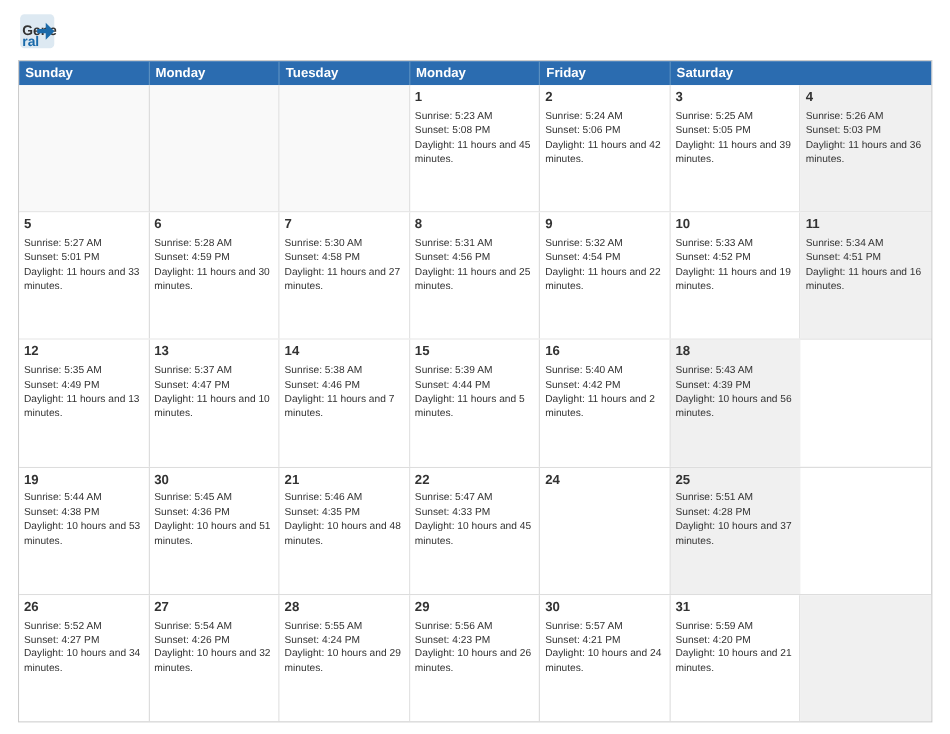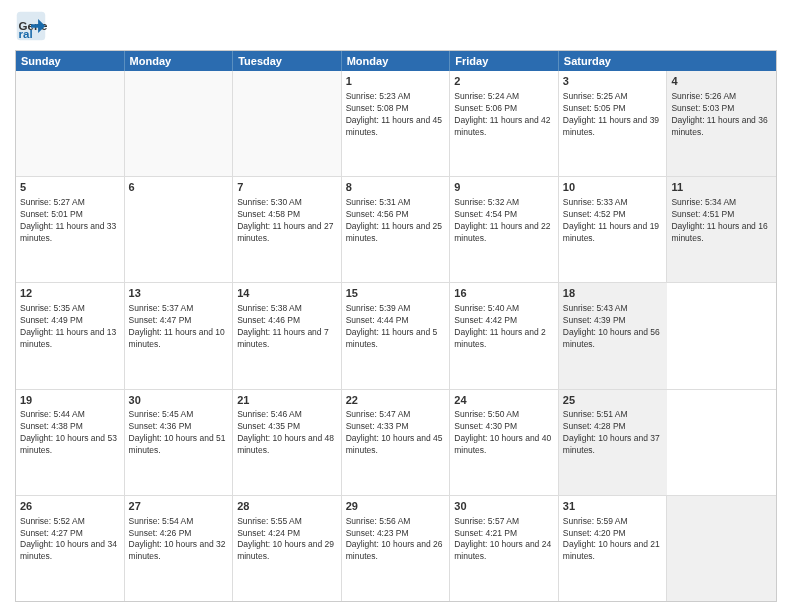--- a/index.html
+++ b/index.html
@@ -158,20 +158,21 @@
             <div class="cell-text">Sunrise: 5:26 AM<br>Sunset: 5:03 PM<br>Daylight: 11 hours and 36 minutes.</div>
           </div>
         </div>
         <div class="cal-row">
           <div class="cal-cell">
             <span class="day-num">5</span>
             <div class="cell-text">Sunrise: 5:27 AM<br>Sunset: 5:01 PM<br>Daylight: 11 hours and 33 minutes.</div>
           </div>
           <div class="cal-cell">
             <span class="day-num">6</span>
+            <div class="cell-text">Sunrise: 5:28 AM<br>Sunset: 4:59 PM<br>Daylight: 11 hours and 30 minutes.</div>
           </div>
           <div class="cal-cell">
             <span class="day-num">7</span>
             <div class="cell-text">Sunrise: 5:30 AM<br>Sunset: 4:58 PM<br>Daylight: 11 hours and 27 minutes.</div>
           </div>
           <div class="cal-cell">
             <span class="day-num">8</span>
             <div class="cell-text">Sunrise: 5:31 AM<br>Sunset: 4:56 PM<br>Daylight: 11 hours and 25 minutes.</div>
           </div>
           <div class="cal-cell">
@@ -225,21 +226,20 @@
           <div class="cal-cell">
             <span class="day-num">21</span>
             <div class="cell-text">Sunrise: 5:46 AM<br>Sunset: 4:35 PM<br>Daylight: 10 hours and 48 minutes.</div>
           </div>
           <div class="cal-cell">
             <span class="day-num">22</span>
             <div class="cell-text">Sunrise: 5:47 AM<br>Sunset: 4:33 PM<br>Daylight: 10 hours and 45 minutes.</div>
           </div>
           <div class="cal-cell">
             <span class="day-num">24</span>
-            <div class="cell-text">Sunrise: 5:50 AM<br>Sunset: 4:30 PM<br>Daylight: 10 hours and 40 minutes.</div>
           </div>
           <div class="cal-cell shaded">
             <span class="day-num">25</span>
             <div class="cell-text">Sunrise: 5:51 AM<br>Sunset: 4:28 PM<br>Daylight: 10 hours and 37 minutes.</div>
           </div>
         </div>
         <div class="cal-row">
           <div class="cal-cell">
             <span class="day-num">26</span>
             <div class="cell-text">Sunrise: 5:52 AM<br>Sunset: 4:27 PM<br>Daylight: 10 hours and 34 minutes.</div>

